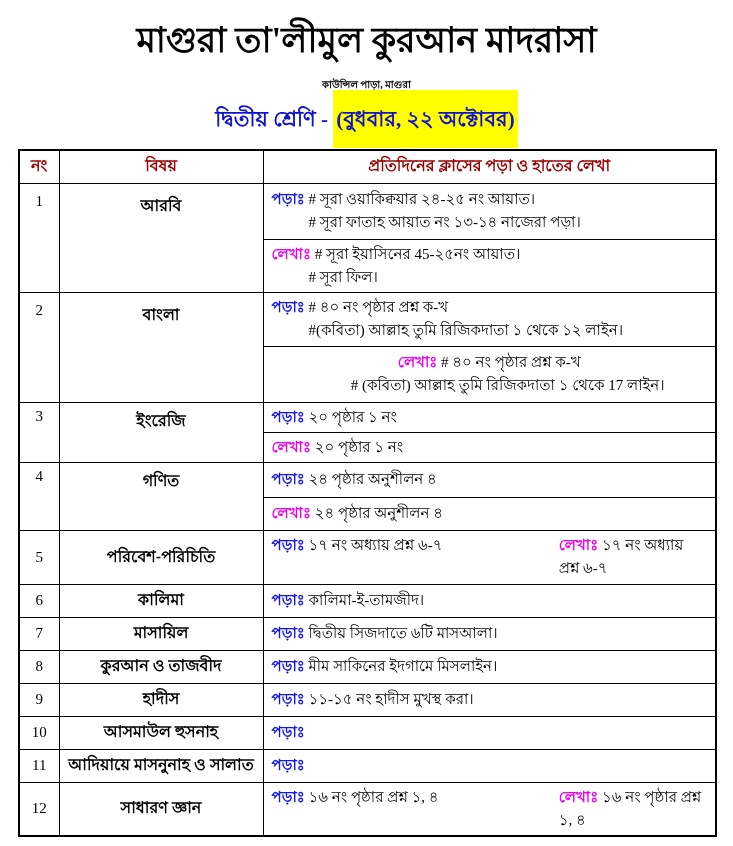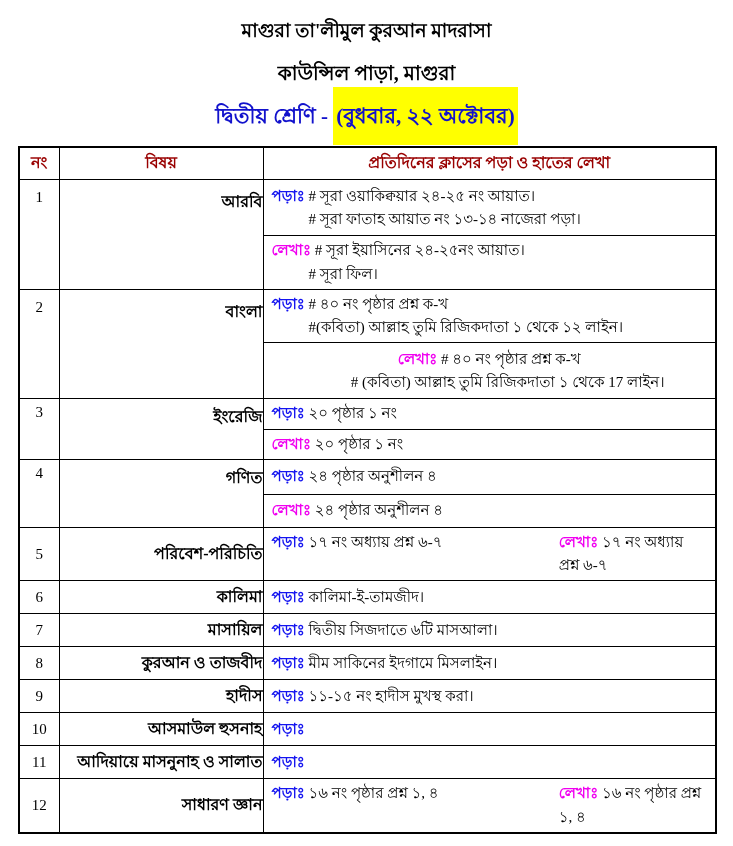--- a/index.html
+++ b/index.html
@@ -5,22 +5,22 @@
   * { margin:0; padding:0; box-sizing:border-box; }
   html,body { background:#ffffff; }
   body {
     width:733px; height:846px;
     font-family:"Liberation Serif", serif;
     color:#000;
   }
   .page { position:relative; width:733px; height:846px; background:#fff; overflow:hidden; }
 
   .doc-header { text-align:center; padding-top:20px; }
-  .title { font-size:19px; font-weight:bold; line-height:1.2; color:#000; }
-  .subtitle { font-size:20px; font-weight:bold; margin-top:15px; }
+  .title { font-size:35px; font-weight:bold; line-height:1.2; color:#000; }
+  .subtitle { font-size:10px; font-weight:bold; margin-top:15px; }
   .phones { font-size:19px; font-weight:bold; margin-top:10px; letter-spacing:0.5px; }
   .classline { font-size:21px; font-weight:bold; margin-top:9px; color:#1212cc; }
   .classline .hl { background:#ffff00; color:#1212cc; padding:17px 3px; }
 
   table.sched {
     border-collapse:collapse;
     table-layout:fixed;
     width:697px;
     margin:11px 0 0 18px;
     border:2px solid #000;
@@ -28,21 +28,21 @@
   .sched th, .sched td { border:1px solid #000; }
   .sched th {
     color:#990000; font-weight:bold; font-size:16px;
     height:33px; text-align:center; vertical-align:middle;
   }
   col.c-no { width:40px; }
   col.c-subj { width:204px; }
   col.c-content { width:453px; }
 
   .no-cell { text-align:center; font-size:15px; vertical-align:middle; }
-  .subj-cell { text-align:right; font-weight:bold; font-size:16px; vertical-align:middle; }
+  .subj-cell { text-align:center; font-weight:bold; font-size:16px; vertical-align:middle; }
   .vtop { vertical-align:top; padding-top:9px; }
   .vtop2 { vertical-align:top; padding-top:5px; }
 
   .content-cell { padding:3px 8px; font-size:15px; vertical-align:middle; line-height:1.55;font-family:Liberation Serif, serif; }
   .lbl-pora { color:#1414f0; font-weight:bold; }
   .lbl-lekha { color:#f000f0; font-weight:bold; }
   .cline { white-space:nowrap; }
   .line2 { padding-left:37px; }
 
   .h56 { height:56px; } .h50 { height:50px; }
@@ -86,21 +86,21 @@
       <tr>
         <td class="no-cell vtop" rowspan="2">1</td>
         <td class="subj-cell vtop" rowspan="2">আরবি</td>
         <td class="content-cell h56">
           <div class="cline"><span class="lbl-pora">পড়াঃ</span> <span># সূরা ওয়াকিক্বয়ার ২৪-২৫ নং আয়াত।</span></div>
           <div class="cline line2"># সূরা ফাতাহ আয়াত নং ১৩-১৪ নাজেরা পড়া।</div>
         </td>
       </tr>
       <tr>
         <td class="content-cell h50">
-          <div class="cline"><span class="lbl-lekha">লেখাঃ</span> <span># সূরা ইয়াসিনের ২৪-২৫নং আয়াত।</span></div>
+          <div class="cline"><span class="lbl-lekha">লেখাঃ</span> <span># সূরা ইয়াসিনের 45-২৫নং আয়াত।</span></div>
           <div class="cline line2"># সূরা ফিল।</div>
         </td>
       </tr>
 
       <tr>
         <td class="no-cell vtop" rowspan="2">2</td>
         <td class="subj-cell vtop" rowspan="2">বাংলা</td>
         <td class="content-cell h52">
           <div class="cline"><span class="lbl-pora">পড়াঃ</span> <span># ৪০ নং পৃষ্ঠার প্রশ্ন ক-খ</span></div>
           <div class="cline line2">#(কবিতা) আল্লাহ তুমি রিজিকদাতা ১ থেকে ১২ লাইন।</div>

